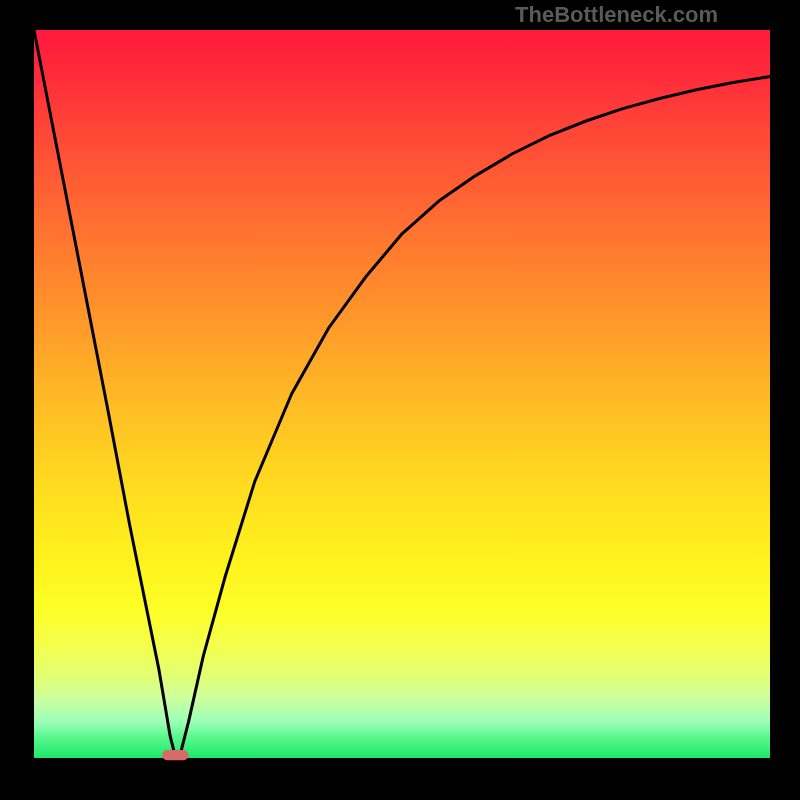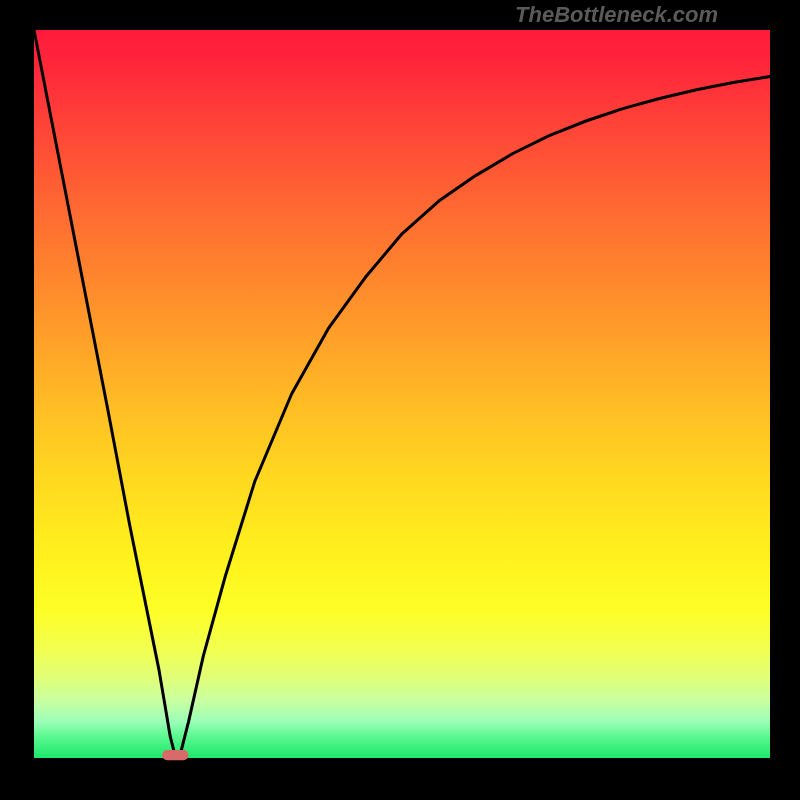--- a/index.html
+++ b/index.html
@@ -10,21 +10,20 @@
     background: #000;
     overflow: hidden;
   }
   .chart-frame {
     position: absolute;
     top: 0;
     left: 0;
     width: 720px;
     height: 800px;
     background: #000;
-    font-style: italic;
   }
   .plot-area {
     position: absolute;
     background: linear-gradient(to bottom,
       #ff1a3c 0%,
       #ff2a3a 6%,
       #ff4038 12%,
       #ff5a34 20%,
       #ff7430 28%,
       #ff8c2c 36%,

